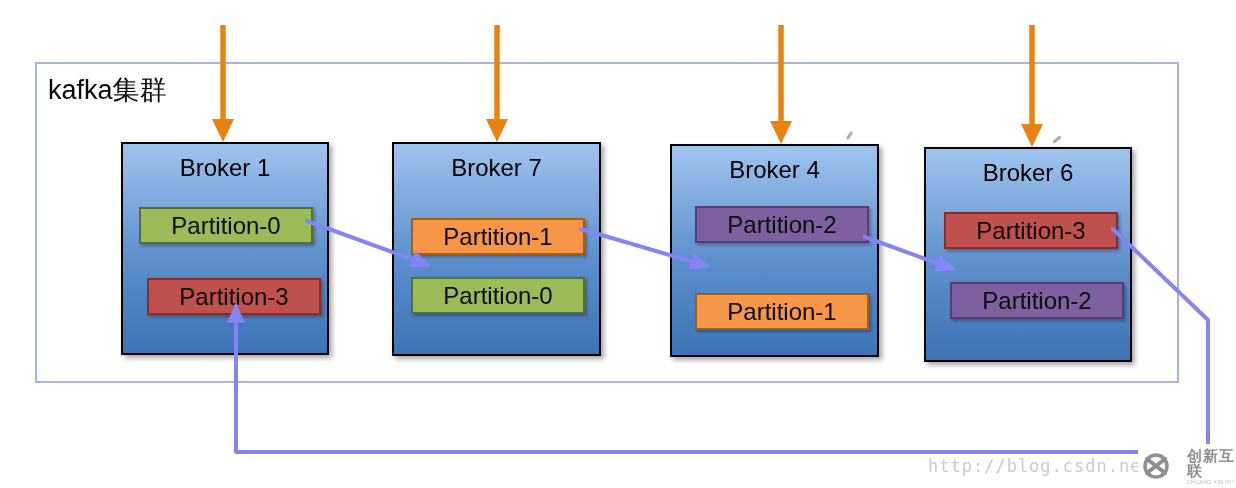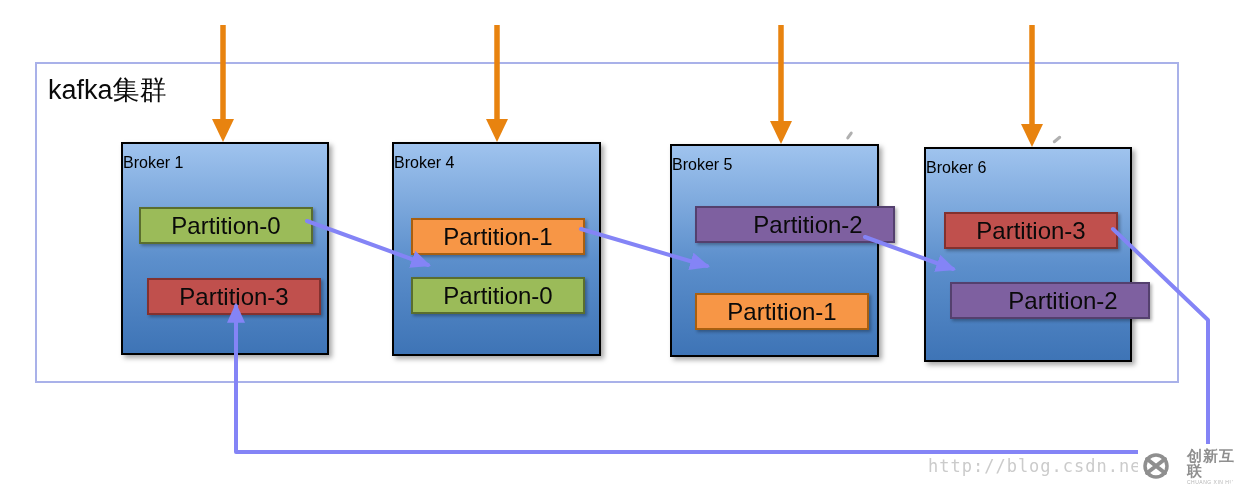--- a/index.html
+++ b/index.html
@@ -16,33 +16,33 @@
     position:absolute;left:48px;top:72px;font-size:27px;color:#0a0a0a;
   }
   .broker{
     position:absolute;
     background:linear-gradient(180deg,#9fc3ee 0%,#5c8fcc 55%,#3e74b6 100%);
     border:2px solid #000000;
     box-shadow:3px 3px 5px rgba(0,0,0,0.35);
     z-index:1;
   }
   .broker-name{
-    position:absolute;left:0;right:0;top:10px;text-align:left;
-    font-size:16px;color:#000000;
+    position:absolute;left:0;right:0;top:10px;text-align:center;
+    font-size:24px;color:#000000;
   }
   .partition{
     position:absolute;width:170px;height:33px;
     display:flex;align-items:center;justify-content:center;
     border:2px solid #333;box-shadow:2px 2px 3px rgba(0,0,0,0.3);
     font-size:24px;color:#0a0a0a;
   }
   .partition[data-color="green"]{background:#9bbb59;border-color:#5a6e2e;}
   .partition[data-color="red"]{background:#c0504d;border-color:#83312f;justify-content:center;}
   .partition[data-color="orange"]{background:#f79646;border-color:#a85f10;margin-top:16px;}
-  .partition[data-color="purple"]{background:#7e60a0;border-color:#54406e;padding-left:26px;}
+  .partition[data-color="purple"]{background:#7e60a0;border-color:#54406e;}
   .arrows-layer{
     position:absolute;left:0;top:0;width:1236px;height:488px;
     z-index:5;pointer-events:none;
   }
   .artifact{
     position:absolute;background:#b0b0b0;border-radius:2px;z-index:2;
   }
   .watermark-url{
     position:absolute;left:928px;top:456px;z-index:3;
     font-family:"DejaVu Sans Mono", monospace;
@@ -69,31 +69,31 @@
     <div class="broker-name">Broker 1</div>
     <div class="partition" style="left:16px;top:63px" data-color="green">
       <span>Partition-0</span>
     </div>
     <div class="partition" style="left:24px;top:134px" data-color="red">
       <span>Partition-3</span>
     </div>
   </div>
 
   <div class="broker" style="left:392px;top:142px;width:205px;height:210px">
-    <div class="broker-name">Broker 4</div>
+    <div class="broker-name">Broker 7</div>
     <div class="partition" style="left:17px;top:58px" data-color="orange">
       <span>Partition-1</span>
     </div>
     <div class="partition" style="left:17px;top:133px" data-color="green">
       <span>Partition-0</span>
     </div>
   </div>
 
   <div class="broker" style="left:670px;top:144px;width:205px;height:209px">
-    <div class="broker-name">Broker 5</div>
+    <div class="broker-name">Broker 4</div>
     <div class="partition" style="left:23px;top:60px" data-color="purple">
       <span>Partition-2</span>
     </div>
     <div class="partition" style="left:23px;top:131px" data-color="orange">
       <span>Partition-1</span>
     </div>
   </div>
 
   <div class="broker" style="left:924px;top:147px;width:204px;height:211px">
     <div class="broker-name">Broker 6</div>

